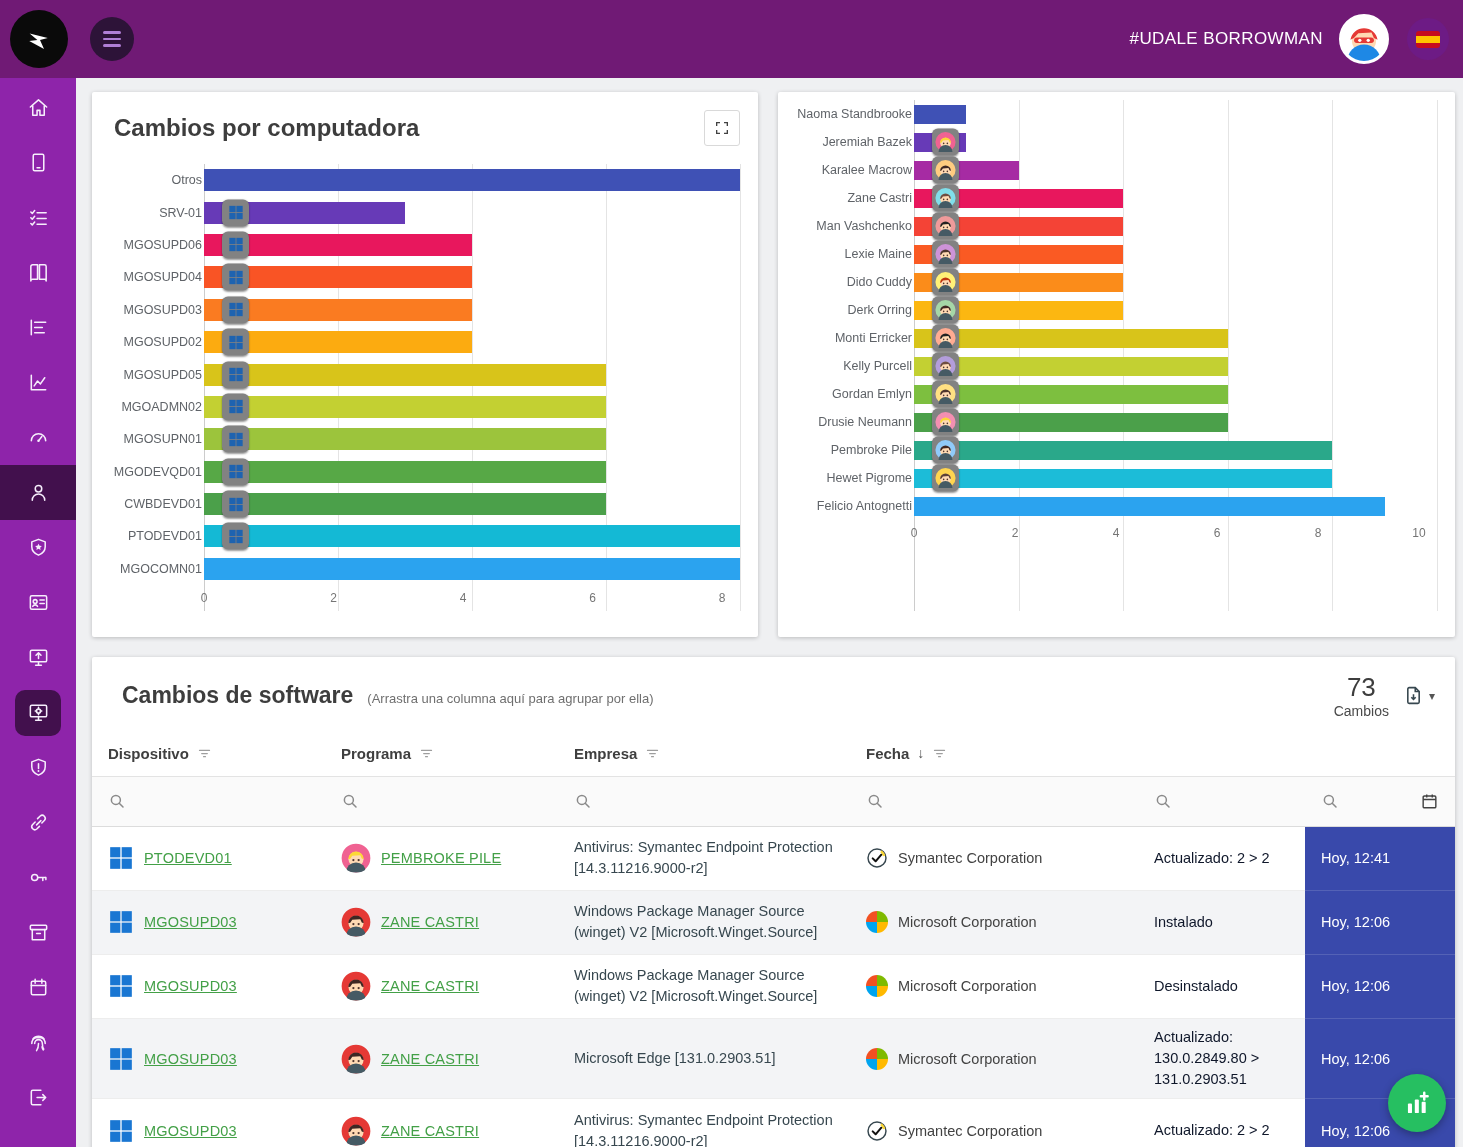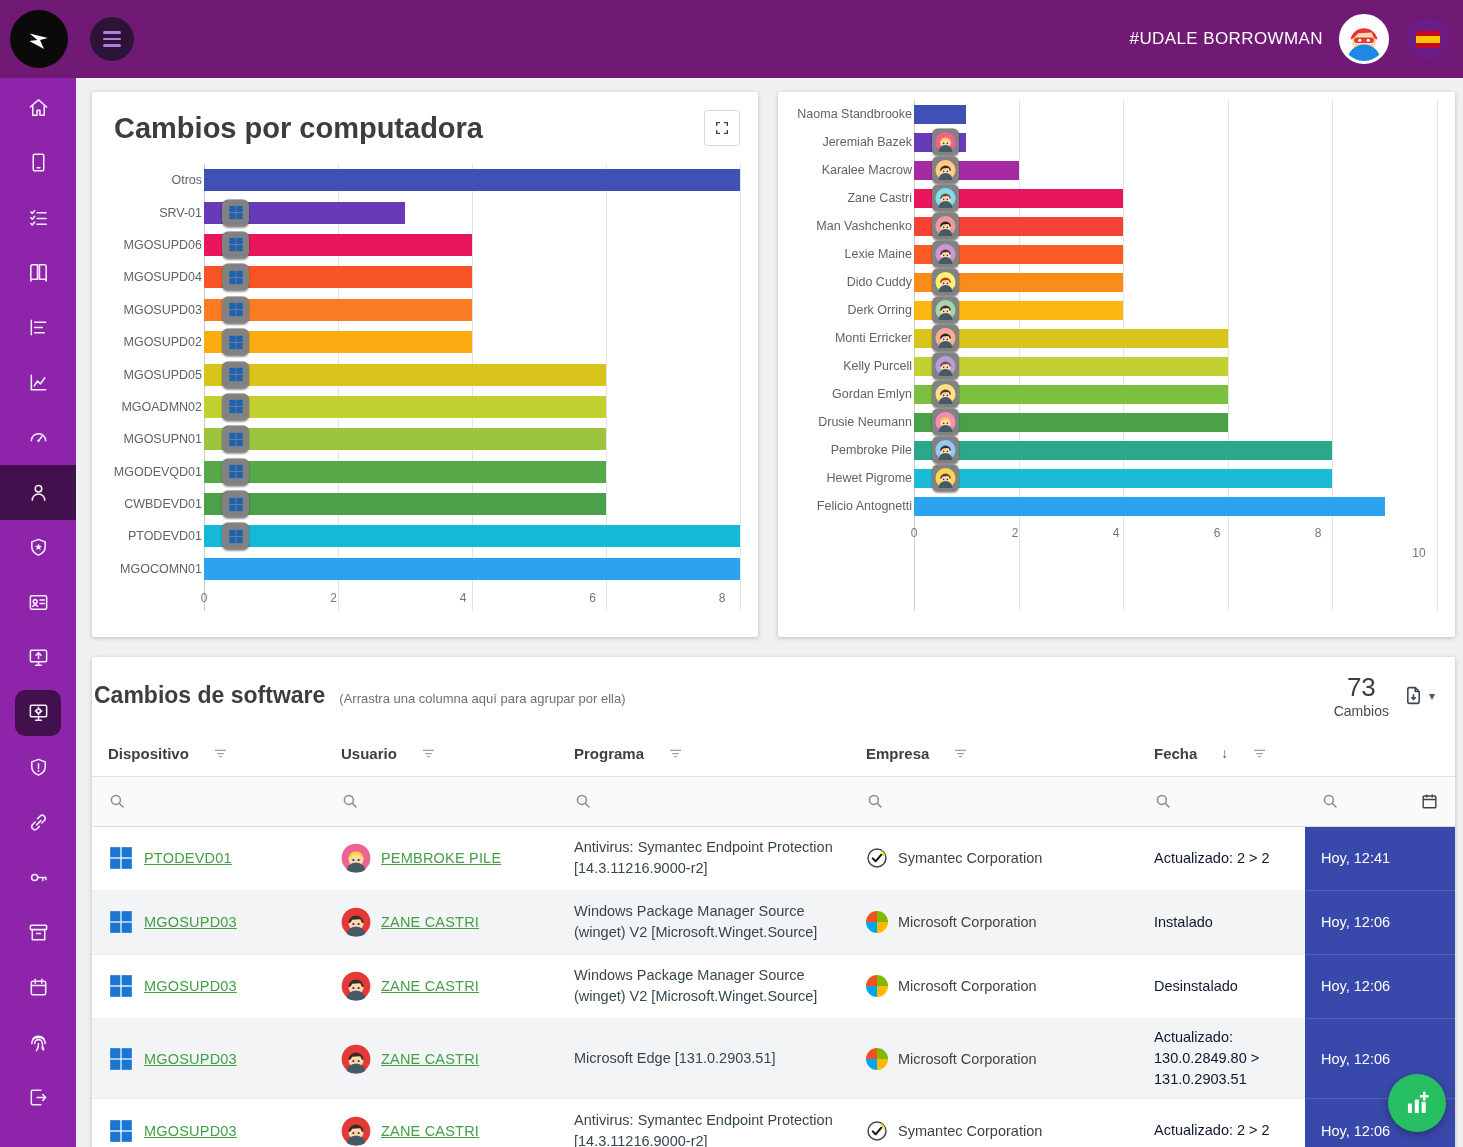--- a/index.html
+++ b/index.html
@@ -32,51 +32,51 @@
   .sb-square .sb-icon { background:#42104d; border-radius:10px; width:46px; height:46px; }
 
   
   .main { padding:14px 8px 0 16px; overflow:hidden; }
   .cards-row { display:flex; gap:20px; }
   .card { background:#ffffff; border-radius:2px; box-shadow:0 1px 4px rgba(0,0,0,.22); }
   .chart-card { height:545px; display:flex; flex-direction:column; }
   .chart-card.left { width:666px; flex:0 0 auto; }
   .chart-card.right { flex:1; }
   .card-head { display:flex; align-items:center; justify-content:space-between; padding:18px 18px 10px 22px; }
-  .card-title { font-size:29px; color:#3d3d3d; }
+  .card-title { font-size:24px; color:#3d3d3d; }
   .expand-btn { width:36px; height:36px; background:#fff; border:1px solid #d9d9d9; border-radius:3px; display:flex; align-items:center; justify-content:center; cursor:pointer; }
 
   .chart-body { position:relative; flex:1; padding:8px 18px 0 0; }
   .chart-gridlines { position:absolute; top:8px; bottom:26px; left:calc(var(--lw)); right:18px; }
   .gridline { position:absolute; top:0; bottom:0; width:1px; background:#e4e4e4; }
   .gridline.zero { background:#cccccc; }
   .chart-rows { position:relative; z-index:1; }
   .chart-row { display:flex; align-items:center; height:var(--rh); }
   .chart-label { width:var(--lw); text-align:right; padding-right:2px; font-size:12.5px; color:#5f6368; white-space:nowrap; }
   .chart-track { flex:1; position:relative; height:100%; display:flex; align-items:center; }
   .chart-bar { height:var(--bh); min-width:2px; }
   .chart-badge { position:absolute; left:18px; top:50%; transform:translateY(-50%); width:27px; height:27px; border-radius:6px; background:#828282; box-shadow:0 1px 2px rgba(0,0,0,.4); display:flex; align-items:center; justify-content:center; z-index:3; }
   .chart-axis { position:relative; height:26px; margin-left:var(--lw); margin-right:18px; }
   .tick { position:absolute; top:6px; transform:translateX(-50%); font-size:12px; color:#757575; }
 
   
   .sw-card { margin-top:20px; }
-  .sw-head { display:flex; align-items:center; padding:16px 20px 12px 2px; }
+  .sw-head { display:flex; align-items:center; padding:16px 20px 12px 30px; }
   .sw-title { font-size:23px; color:#3d3d3d; margin-right:14px; }
   .sw-hint { font-size:13px; color:#6f6f6f; padding-top:6px; }
   .sw-right { margin-left:auto; display:flex; align-items:center; gap:14px; }
   .sw-count { text-align:center; line-height:1.15; }
   .sw-count .num { font-size:26px; color:#3d3d3d; }
   .sw-count .lbl { font-size:14px; color:#4a4a4a; }
   .export-btn { display:flex; align-items:center; gap:5px; background:none; border:none; cursor:pointer; color:#37474f; }
   .export-btn .caret { font-size:12px; color:#555; }
 
   .grid-cols { display:grid; grid-template-columns:233px 233px 292px 288px 167px 1fr; }
   .thead { border-bottom:1px solid #e3e3e3; }
-  .th { display:flex; align-items:center; gap:24px; padding:14px 10px 14px 16px; font-size:15px; font-weight:bold; color:#3f3f3f; cursor:pointer; }
+  .th { display:flex; align-items:center; gap:8px; padding:14px 10px 14px 16px; font-size:15px; font-weight:bold; color:#3f3f3f; cursor:pointer; }
   .sort-arrow { font-size:14px; color:#555; }
   .search-row { background:#fafafa; border-bottom:1px solid #dcdcdc; }
   .search-cell { display:flex; align-items:center; padding:15px 16px; cursor:text; }
   .search-cell.with-cal { justify-content:space-between; }
 
   .trow { min-height:64px; }
   .trow .cell { display:flex; align-items:center; gap:10px; padding:8px 12px 8px 16px; font-size:14.5px; border-bottom:1px solid #ededed; }
   .trow.alt .cell { background:#f3f4f6; }
   .cell-link { color:#43a047; text-decoration:underline; font-size:14.5px; letter-spacing:.2px; cursor:pointer; white-space:nowrap; }
   .cell-program { color:#37474f; line-height:1.45; }
@@ -706,21 +706,21 @@
                   <div class="chart-bar" style="width: 90%; background: rgb(43, 163, 239);"></div>
                 </div>
               </div>
             </div>
           <div class="chart-axis">
               <span class="tick" style="left: 0%;">0</span>
               <span class="tick" style="left: 20%;">2</span>
               <span class="tick" style="left: 40%;">4</span>
               <span class="tick" style="left: 60%;">6</span>
               <span class="tick" style="left: 80%;">8</span>
-              <span class="tick" style="left: 100%; margin-top: 20px;">10</span>
+              <span class="tick" style="left: 100%;">10</span>
             </div>
         </div>
       </section>
     </div>
 
     <section class="card sw-card">
       <div class="sw-head">
         <h2 class="sw-title">Cambios de software</h2>
         <span class="sw-hint">(Arrastra una columna aquí para agrupar por ella)</span>
         <div class="sw-right">
@@ -734,28 +734,20 @@
               <path d="M14 3v4.5h4.5M12 10.5v6m-2.5-2.5L12 16.5l2.5-2.5"></path>
             </svg>
             <span class="caret">▾</span>
           </button>
         </div>
       </div>
 
       <div class="grid-cols thead" id="table-head">
           <div class="th">
             <span>Dispositivo</span>
-            <span style="display: inline-flex;">
-              <svg viewBox="0 0 24 24" width="15" height="15" fill="none" stroke="#9e9e9e" stroke-width="2" stroke-linecap="round">
-                <path d="M4 7h16M7.5 12h9M10.5 17h3"></path>
-              </svg>
-            </span>
-          </div>
-          <div class="th">
-            <span>Usuario</span>
             <span style="display: inline-flex;">
               <svg viewBox="0 0 24 24" width="15" height="15" fill="none" stroke="#9e9e9e" stroke-width="2" stroke-linecap="round">
                 <path d="M4 7h16M7.5 12h9M10.5 17h3"></path>
               </svg>
             </span>
           </div>
           <div class="th">
             <span>Programa</span>
             <span style="display: inline-flex;">
               <svg viewBox="0 0 24 24" width="15" height="15" fill="none" stroke="#9e9e9e" stroke-width="2" stroke-linecap="round">

